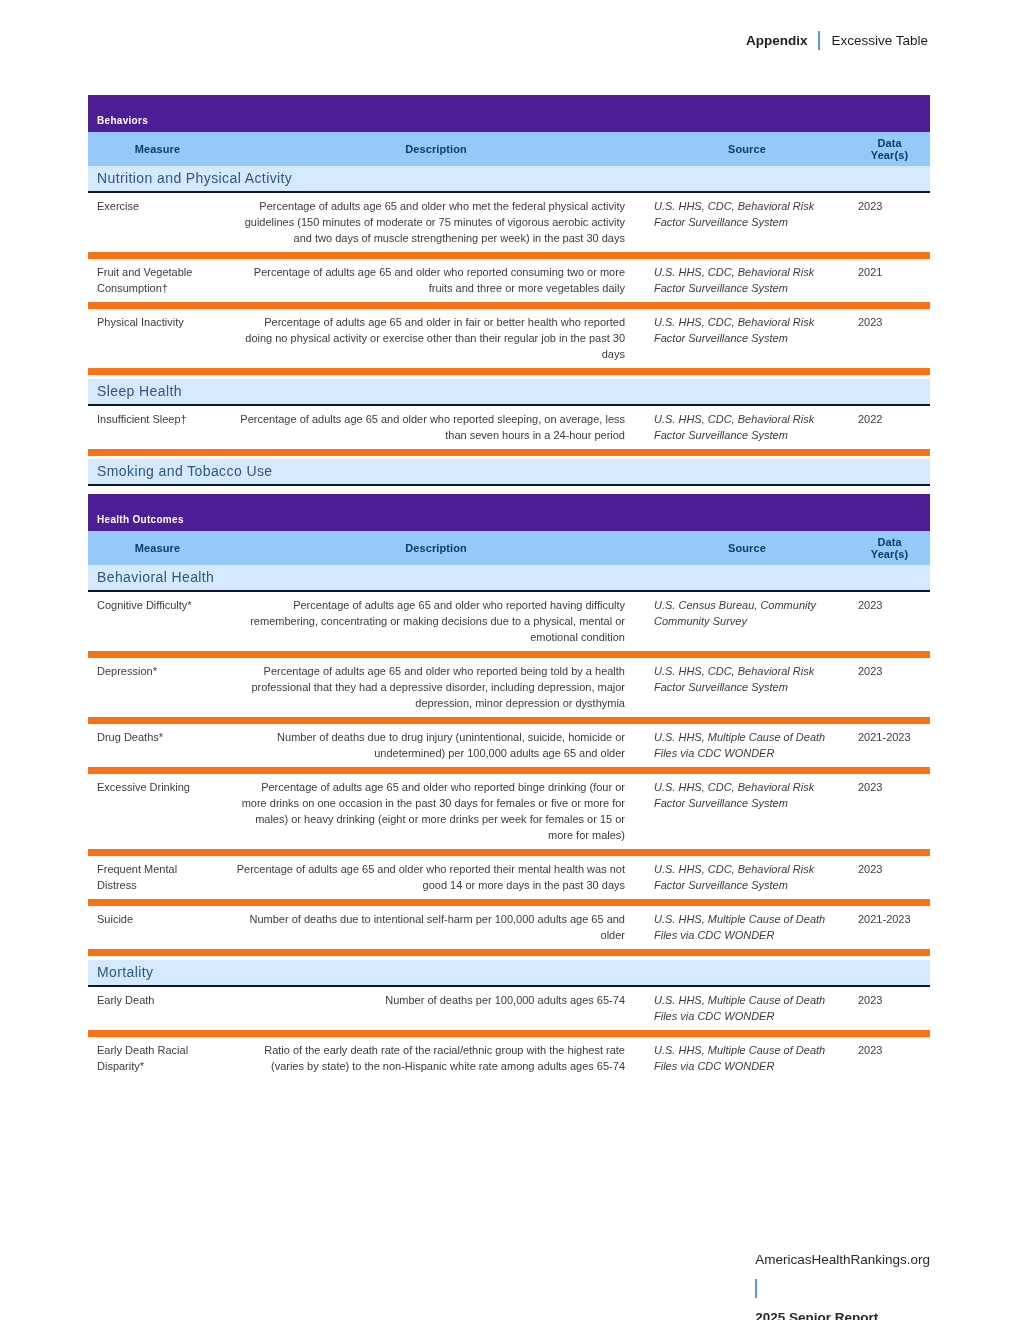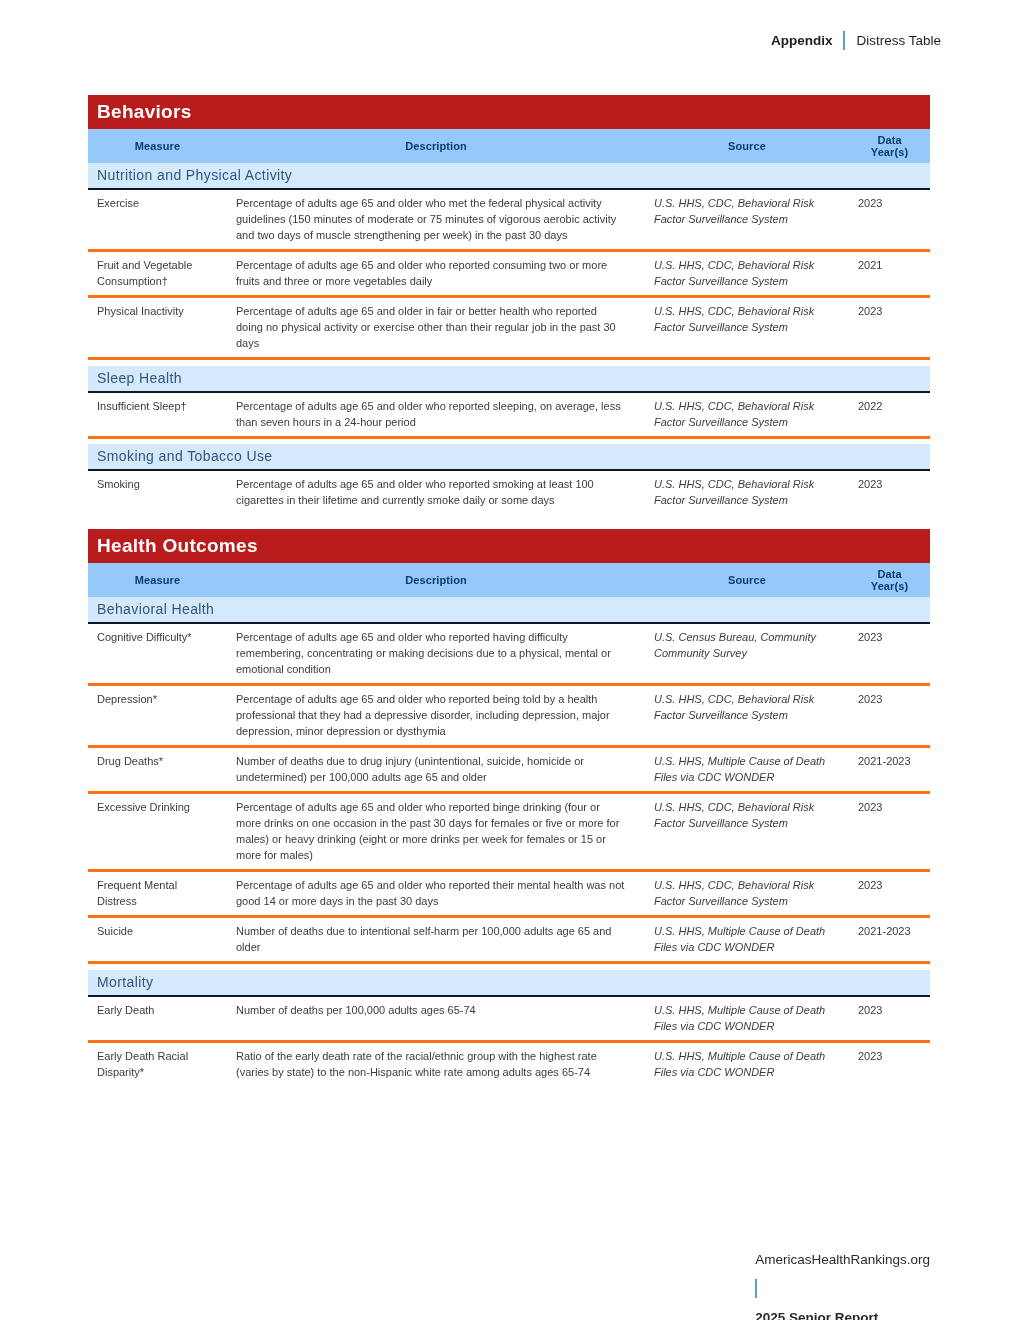--- a/index.html
+++ b/index.html
@@ -3,74 +3,74 @@
 <meta charset="utf-8">
 <style>
   * { margin:0; padding:0; box-sizing:border-box; }
   body { background:#e8e8e8; font-family:"Liberation Sans", sans-serif; }
   .page {
     position:relative; width:1020px; height:1320px; background:#ffffff;
     margin:0 auto; overflow:hidden; color:#3c3c3c;
   }
   
   .breadcrumb {
-    position:absolute; top:31px; right:79px;
+    position:absolute; top:31px; right:92px;
     display:flex; align-items:center; gap:11px; font-size:13.5px; color:#1e1e1e;
   }
   .crumb-bold { font-weight:bold; }
   .vbar { width:2px; height:19px; background:#4f9fd9; }
 
   
   .content { position:absolute; top:95px; left:88px; width:842px; }
 
   table { width:842px; border-collapse:collapse; table-layout:fixed; }
   table.second { margin-top:8px; }
   col.c1 { width:139px; }
   col.c2 { width:418px; }
   col.c3 { width:204px; }
   col.c4 { width:81px; }
 
   .tbl-title td {
-    background:#b91c1c; color:#ffffff; font-weight:bold; font-size:19px;
-    letter-spacing:.3px; padding:6px 9px 6px 9px;
+    background:#4c1d95; color:#ffffff; font-weight:bold; font-size:10px;
+    letter-spacing:.3px; padding:20px 9px 6px 9px;
   }
   .col-head th {
     background:#94c9f8; color:#0d3c6b; font-weight:bold; font-size:11px;
     text-align:center; padding:5px 9px; letter-spacing:.1px;
   }
   .section-row td {
     background:#d4eafc; color:#2f567c; font-size:14px; letter-spacing:.4px;
     padding:4px 9px 5px 9px; border-bottom:2px solid #0f172a;
   }
   .data-row td {
     vertical-align:top; font-size:11px; line-height:16px; color:#3c3c3c;
-    padding:5px 9px 6px 9px; border-bottom:3px solid #f97316;
+    padding:5px 9px 6px 9px; border-bottom:7px solid #f97316;
     background:#ffffff;
   }
-  .data-row td.c-desc { padding-right:20px; }
+  .data-row td.c-desc { padding-right:20px;text-align:right; }
   .data-row td.c-source { padding-right:12px;font-style:italic; }
   .data-row.last td { border-bottom:none; padding-bottom:13px; }
   tr.gap td { background:#ffffff; border:none; height:7px; padding:0; }
 
   
   .footer {
     position:absolute; top:1252px; right:90px;
     display:flex; align-items:flex-start; gap:12px; font-size:13.5px; color:#2a2a2a;flex-direction:column;
   }
   .footer .bold { font-weight:bold; }
 </style>
 </head>
 <body>
 
 <div class="page">
 
   <div class="breadcrumb">
     <span class="crumb-bold">Appendix</span>
     <span class="vbar"></span>
-    <span>Distress Table</span>
+    <span>Excessive Table</span>
   </div>
 
   <div class="content">
 
     <table>
       <colgroup>
           <col class="c1">
           <col class="c2">
           <col class="c3">
           <col class="c4">
@@ -120,26 +120,20 @@
         <td class="c-source">U.S. HHS, CDC, Behavioral Risk Factor Surveillance System</td>
         <td class="c-years">2022</td>
       </tr>
 
       <tr class="gap">
             <td colspan="4"></td>
           </tr>
       <tr class="section-row">
         <td colspan="4">Smoking and Tobacco Use</td>
       </tr>
-      <tr class="data-row last">
-        <td class="c-measure">Smoking</td>
-        <td class="c-desc">Percentage of adults age 65 and older who reported smoking at least 100 cigarettes in their lifetime and currently smoke daily or some days</td>
-        <td class="c-source">U.S. HHS, CDC, Behavioral Risk Factor Surveillance System</td>
-        <td class="c-years">2023</td>
-      </tr>
     </tbody>
       </table>
 
     <table class="second">
       <colgroup>
           <col class="c1">
           <col class="c2">
           <col class="c3">
           <col class="c4">
         </colgroup>

